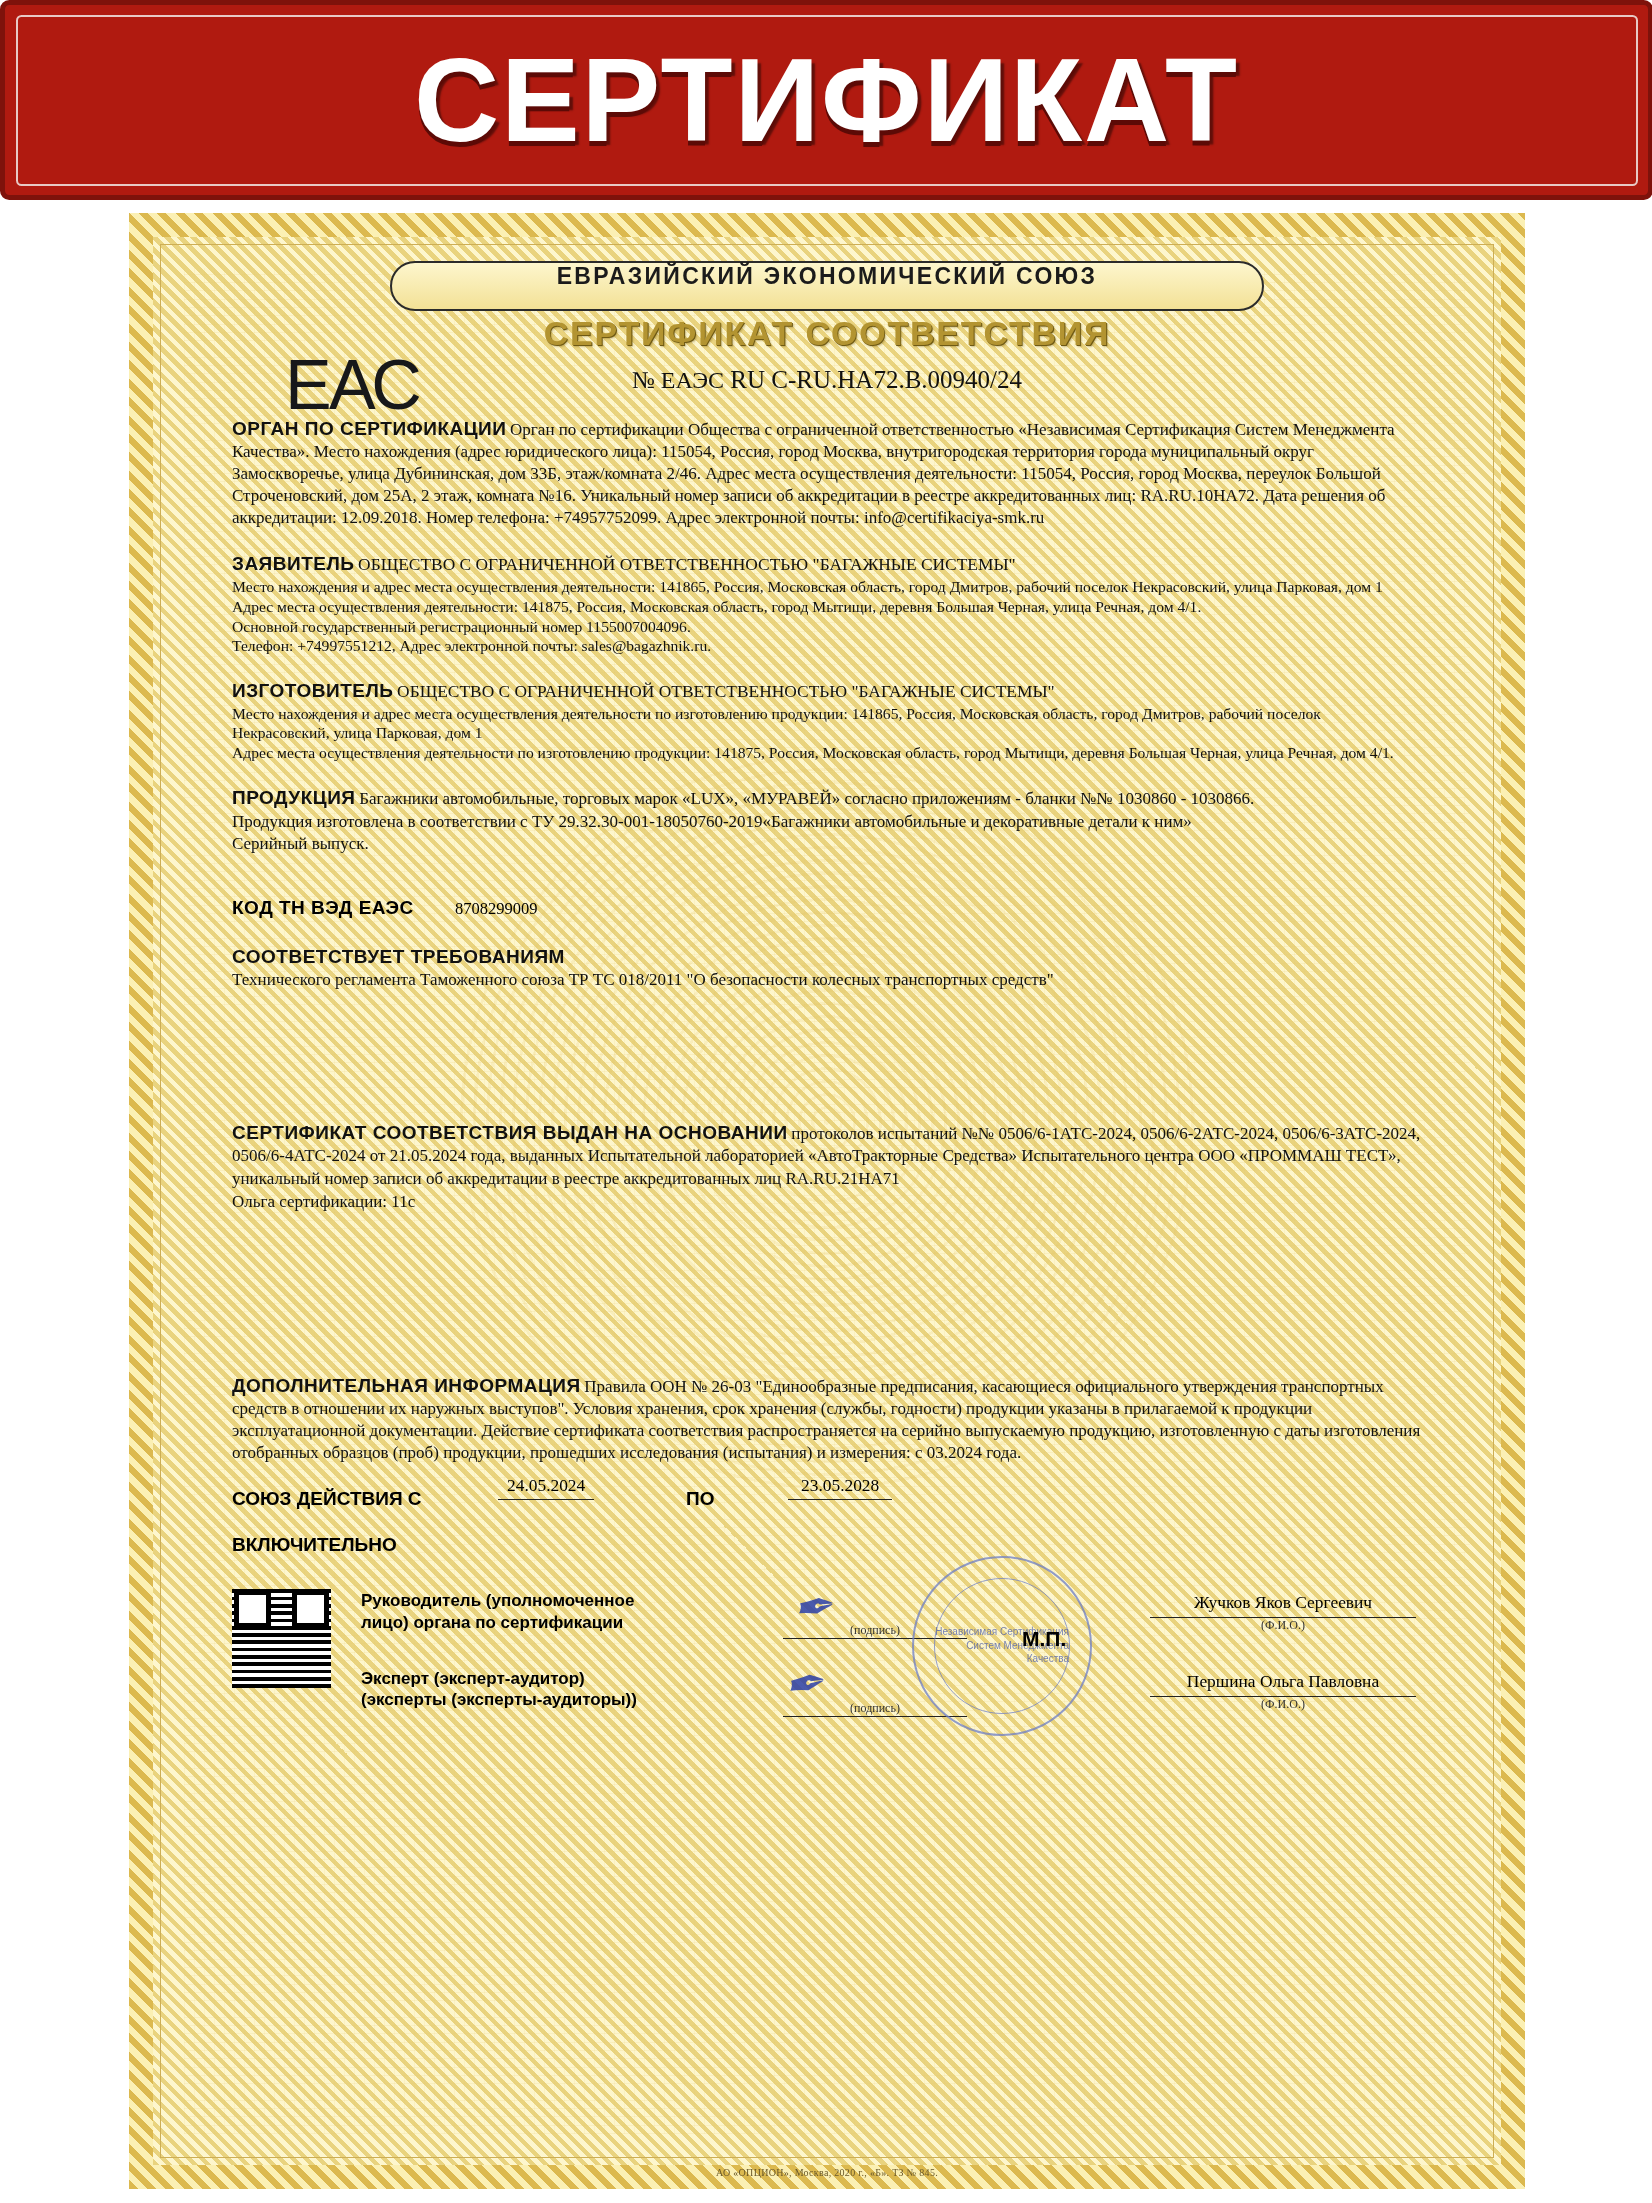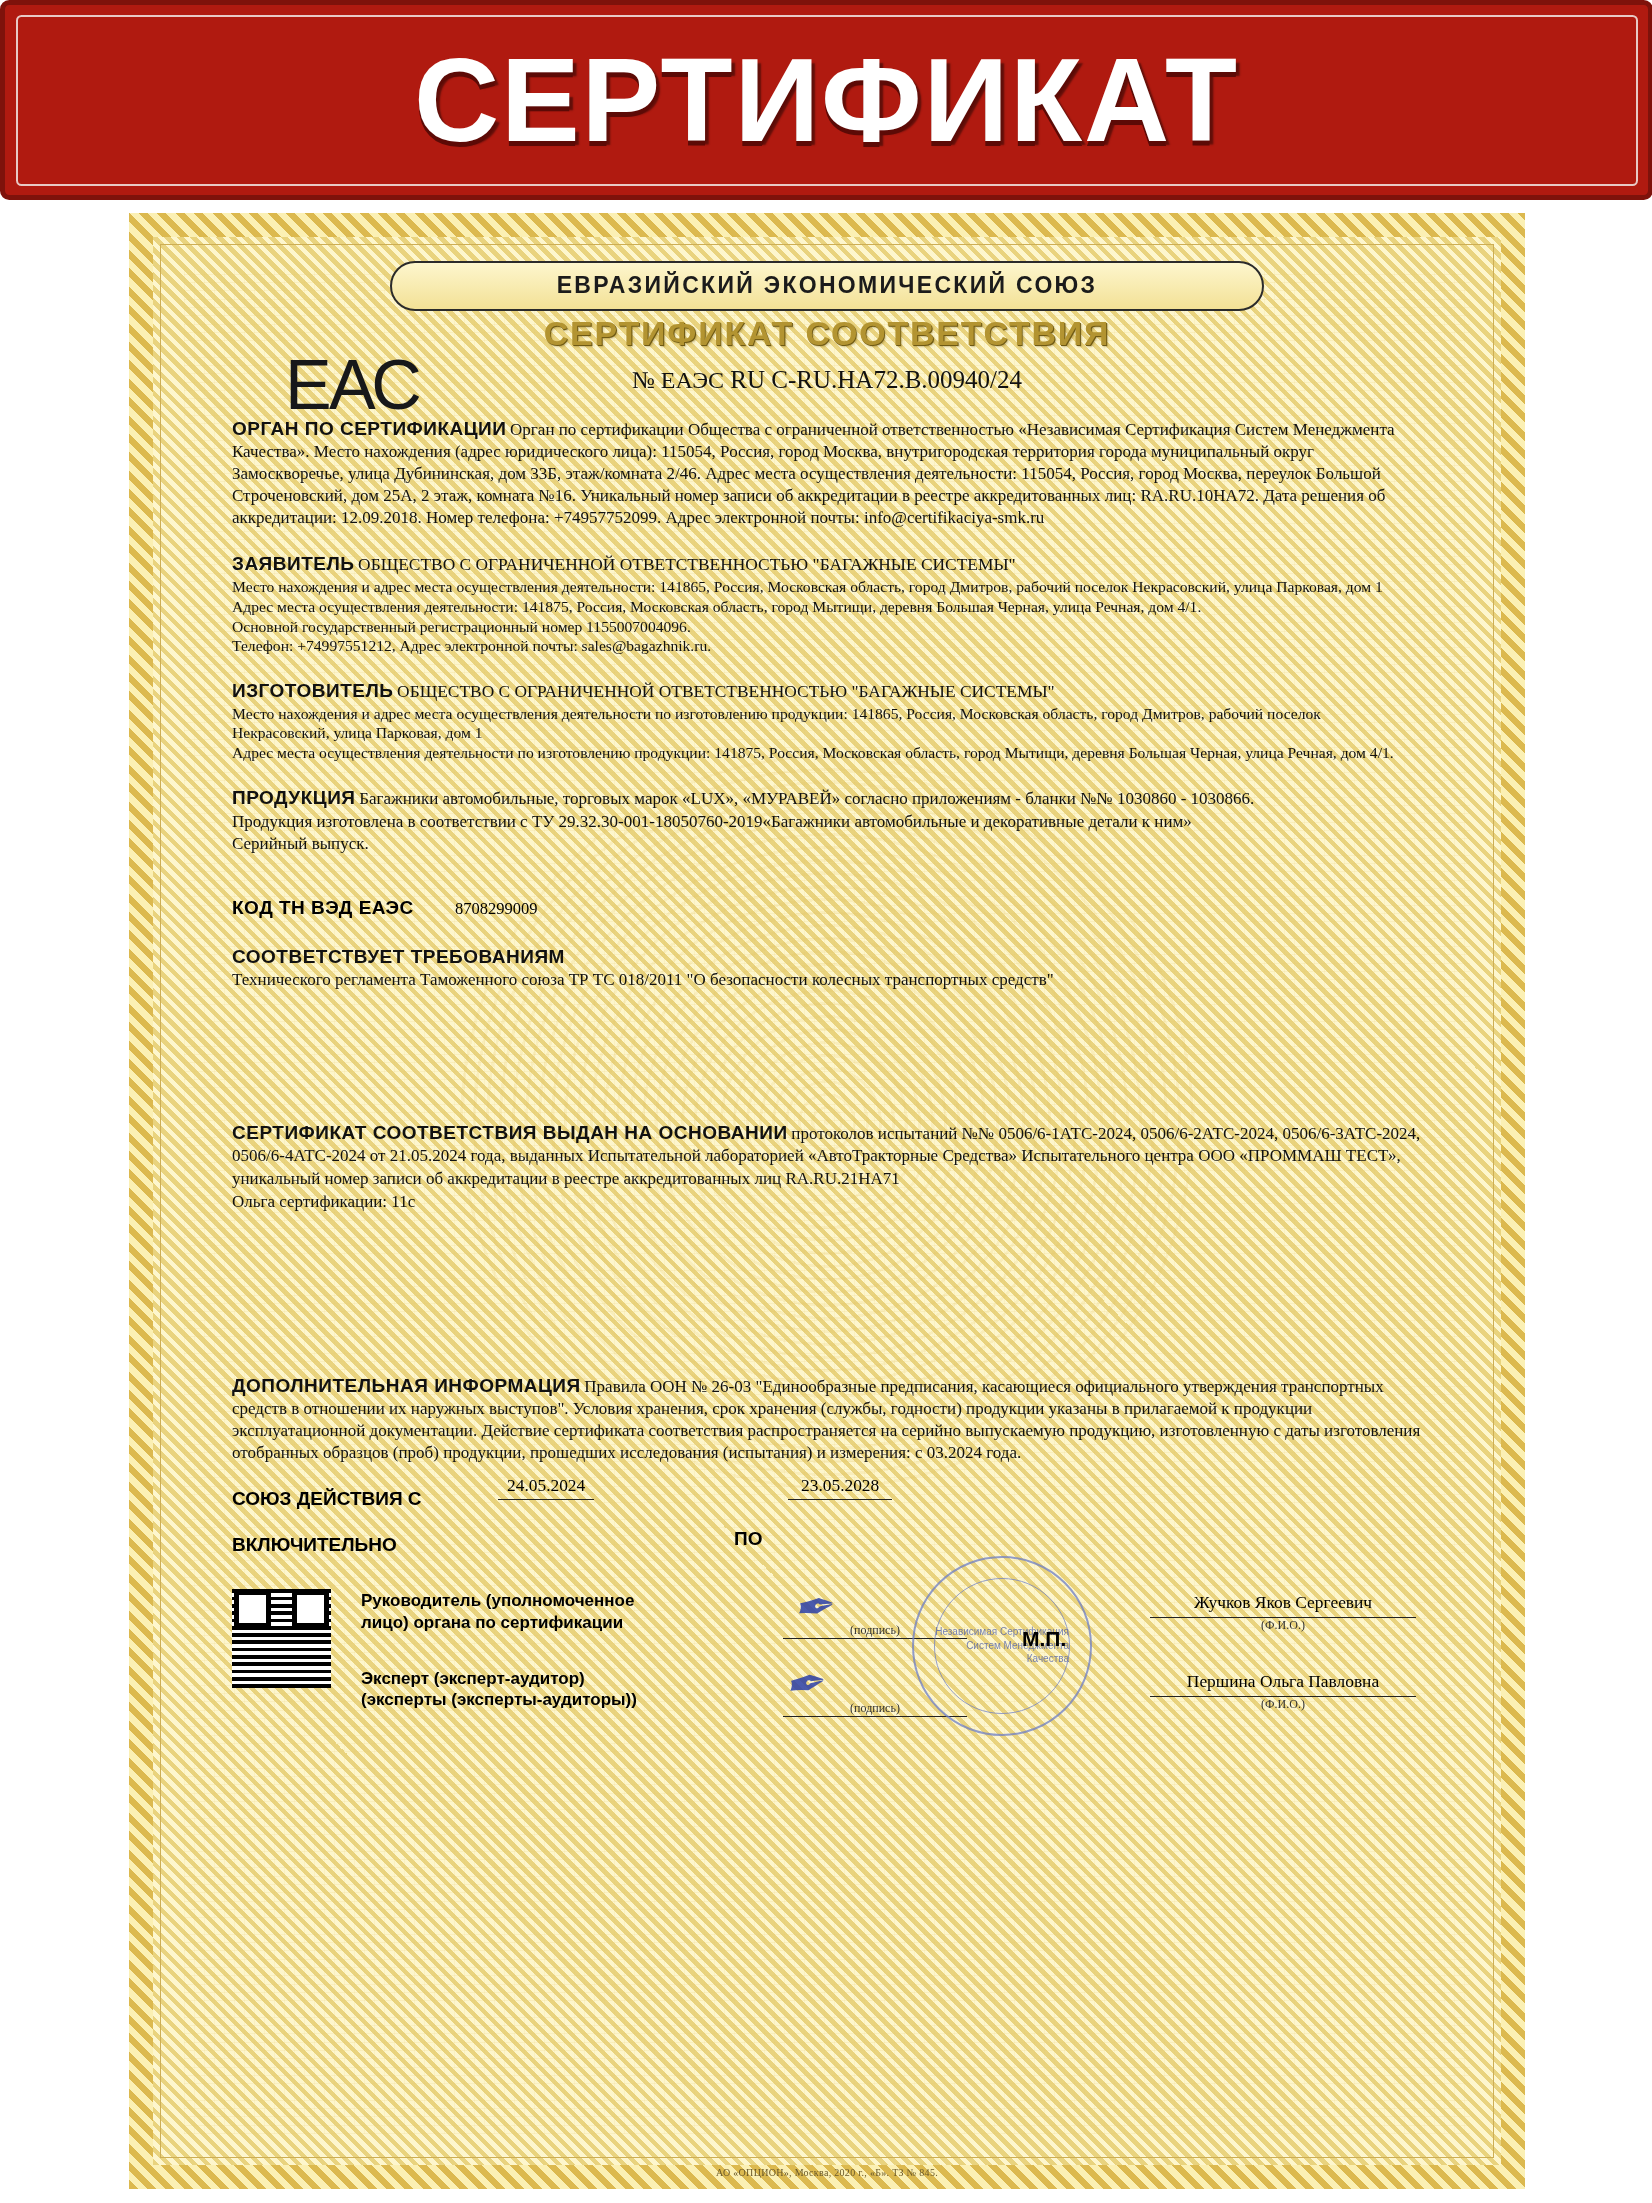--- a/index.html
+++ b/index.html
@@ -100,21 +100,20 @@
     position: absolute;
     left: 50%;
     transform: translateX(-50%);
     top: -7.3px;
     width: 874px;
     height: 50px;
     background: linear-gradient(#fdf6cd, #f3e196);
     border: 2.8px solid #2b2b2b;
     border-radius: 25px;
     display: flex;
-    align-items: center;
     justify-content: center;
     box-sizing: border-box;
   }
   .ribbon span {
     font-family: "Liberation Sans", sans-serif;
     font-weight: bold;
     font-size: 23px;
     letter-spacing: 2.3px;
     color: #1b1b1b;
   }
@@ -225,23 +224,23 @@
   .date1 {
     position: absolute; left: 275px; top: -13px;
     font-size: 17.4px;
   }
   .date1::after {
     content: "";
     position: absolute; left: -9.2px; right: -9.2px; bottom: -3.7px;
     border-bottom: 0.9px solid #222;
   }
   .po {
-    position: absolute; left: 502px; top: 0;
-    font-family: "Liberation Sans", sans-serif;
-    font-weight: bold; font-size: 19px; margin-top: 40px;
+    position: absolute; left: 454px; top: 0;
+    font-family: "Liberation Sans", sans-serif;
+    font-weight: bold; font-size: 19px;
   }
   .date2 {
     position: absolute; left: 569px; top: -13px;
     font-size: 17.4px;
   }
   .date2::after {
     content: "";
     position: absolute; left: -13px; right: -13px; bottom: -3.7px;
     border-bottom: 0.9px solid #222;
   }

